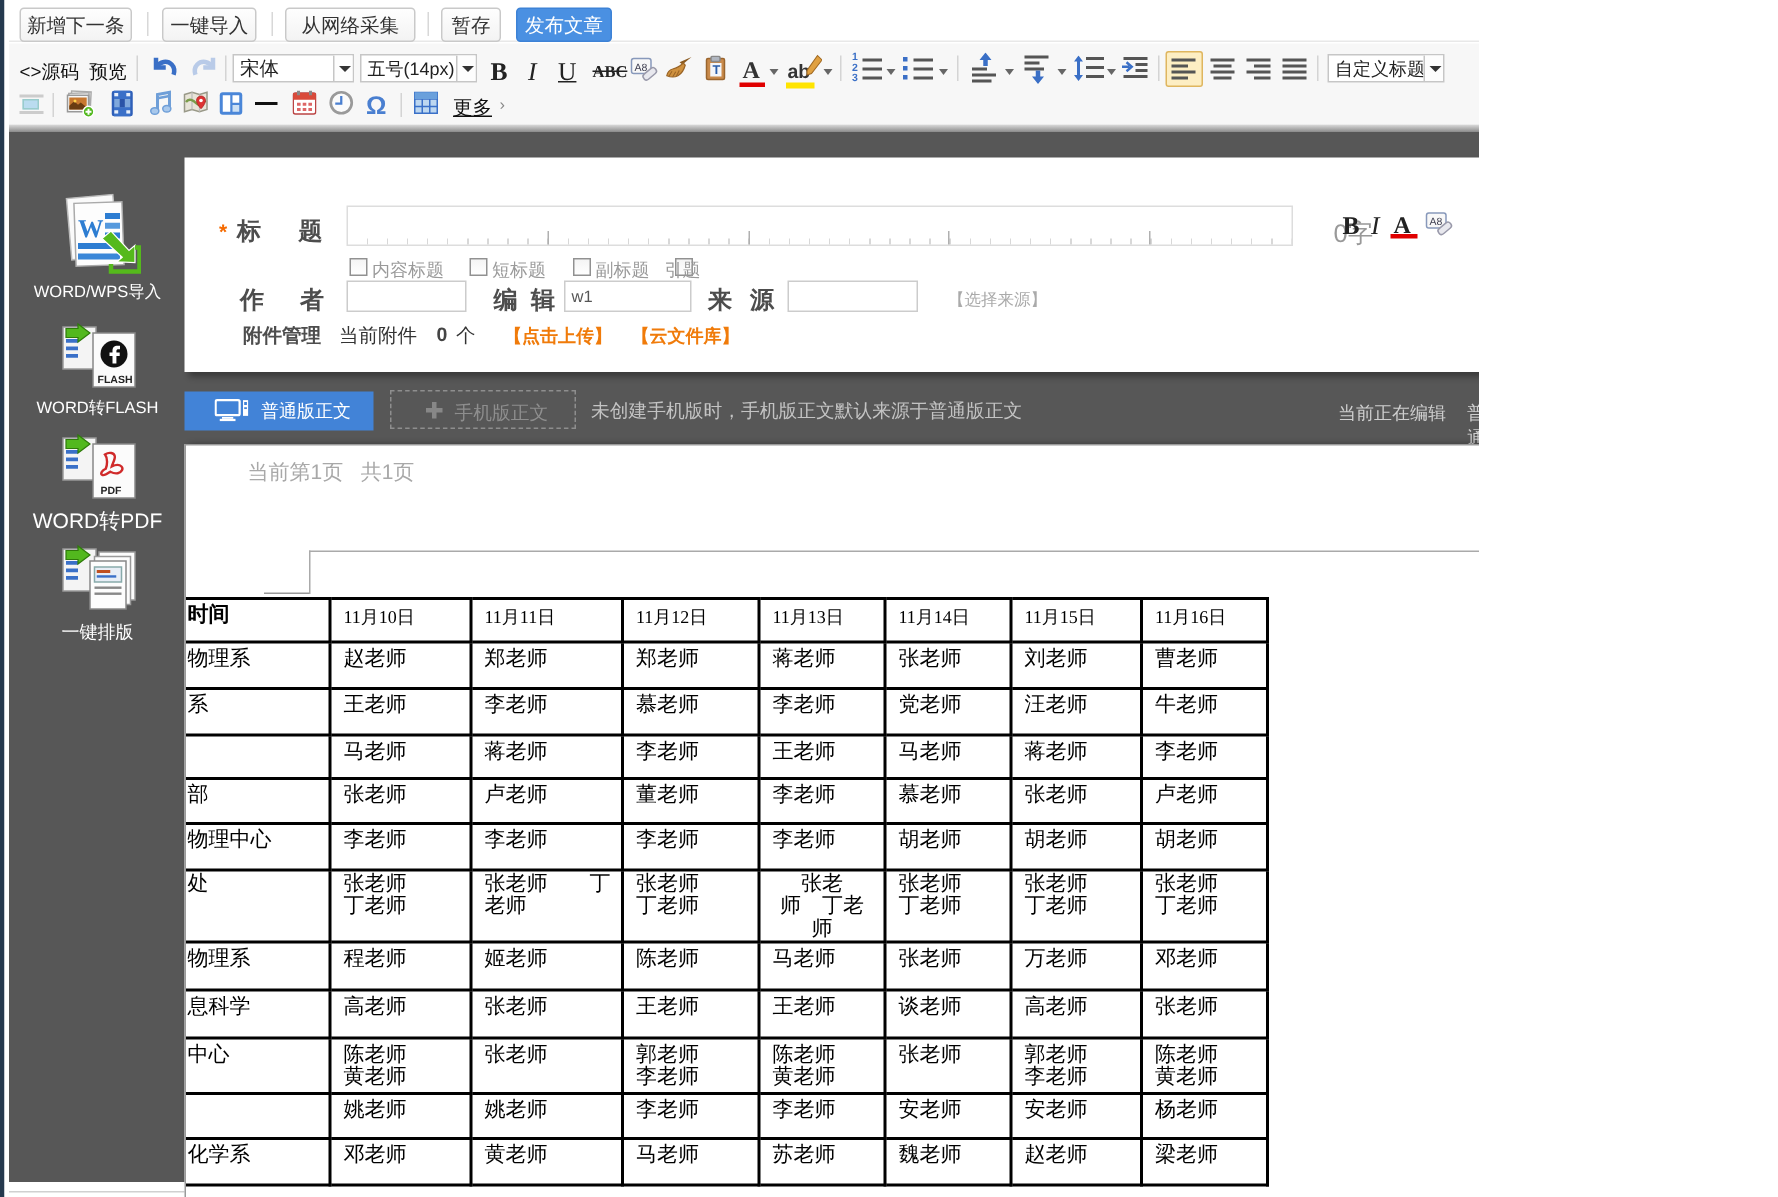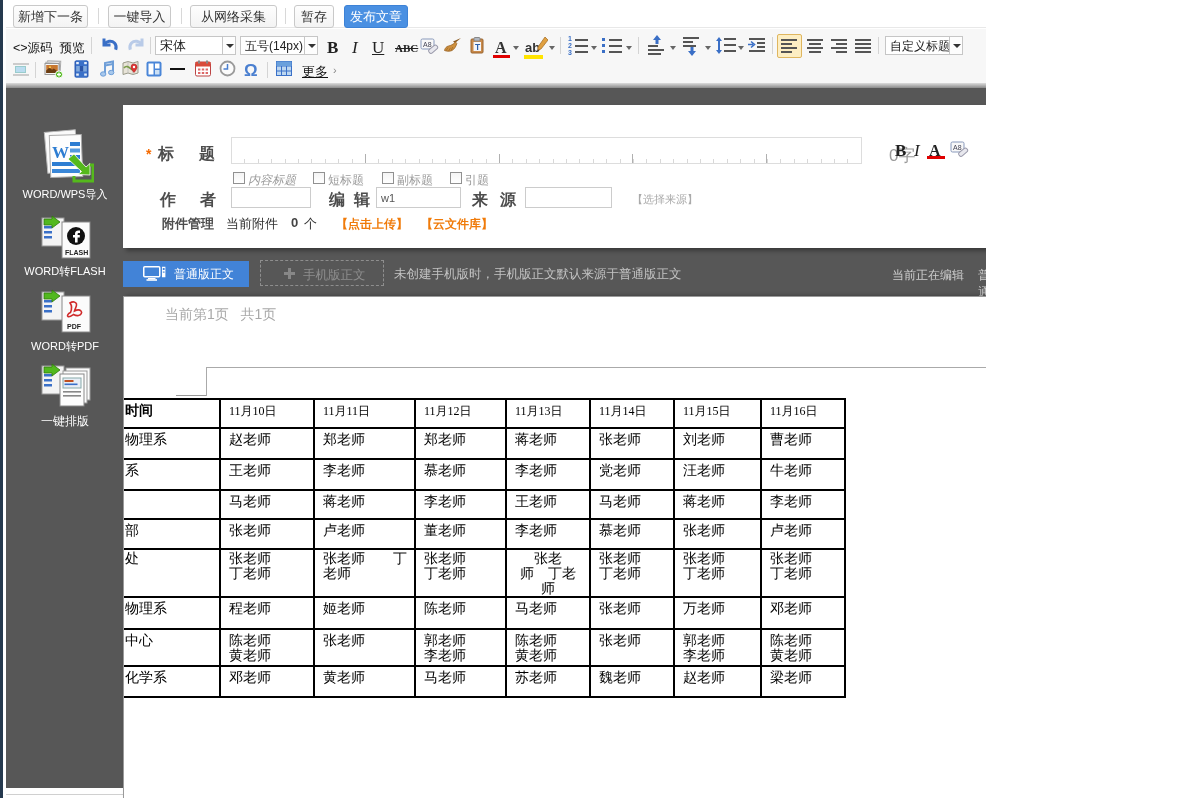--- a/index.html
+++ b/index.html
@@ -331,21 +331,21 @@
     <svg class="abs" style="left:40px;top:288px;" width="52" height="48" viewBox="0 0 52 48">
         <rect x="2" y="4" width="22" height="28" fill="#f4f4f4" stroke="#999"></rect>
         <rect x="4" y="12" width="8" height="2.5" fill="#3a70c8"></rect>
         <rect x="4" y="17" width="8" height="2.5" fill="#3a70c8"></rect>
         <rect x="4" y="22" width="8" height="2.5" fill="#3a70c8"></rect>
         <path d="M4 5 L12 5 L12 2 L20 8 L12 14 L12 11 L4 11 Z" fill="#52b81e" stroke="#2e7a0a" stroke-width="0.8"></path>
         <rect x="22" y="8" width="28" height="36" fill="#fbfbfb" stroke="#888"></rect>
         <path d="M30 15 c3 -2 6 -1 6.5 1 c0.5 2 -1.5 5 -2 7 c2 -1 5 -1.5 6.5 0 c1.5 1.5 0 4 -2.5 4.5 c-2 0.4 -4 -0.5 -5 -1 c-1.5 1 -4 3 -5.5 2 c-1.2 -0.8 0 -3 2.5 -4 c1 -2.5 1.5 -7 -0.5 -9.5 Z" fill="none" stroke="#d02a2a" stroke-width="1.6"></path>
         <text x="27" y="41" font-size="7" font-weight="bold" fill="#222" font-family="Liberation Sans,sans-serif">PDF</text>
       </svg>
-    <div class="abs" style="left:6px;top:339px;width:118px;text-align:center;font-size:11px;color:#fff;">WORD转PDF</div>
+    <div class="abs" style="left:6px;top:339px;width:118px;text-align:center;font-size:14px;color:#fff;">WORD转PDF</div>
     <svg class="abs" style="left:40px;top:362px;" width="52" height="48" viewBox="0 0 52 48">
         <rect x="2" y="4" width="22" height="28" fill="#f4f4f4" stroke="#999"></rect>
         <rect x="4" y="12" width="8" height="2.5" fill="#3a70c8"></rect>
         <rect x="4" y="17" width="8" height="2.5" fill="#3a70c8"></rect>
         <rect x="4" y="22" width="8" height="2.5" fill="#3a70c8"></rect>
         <path d="M4 5 L12 5 L12 2 L20 8 L12 14 L12 11 L4 11 Z" fill="#52b81e" stroke="#2e7a0a" stroke-width="0.8"></path>
         <rect x="26" y="6" width="24" height="32" fill="#fcfcfc" stroke="#999"></rect>
         <rect x="23" y="9" width="24" height="32" fill="#fcfcfc" stroke="#999"></rect>
         <rect x="20" y="12" width="24" height="32" fill="#fdfdfd" stroke="#888"></rect>
         <rect x="23" y="16" width="18" height="10" fill="#e8eef6" stroke="#8aa"></rect>
@@ -373,27 +373,27 @@
     <div class="abs" style="left:895px;top:141px;font-family:'Liberation Serif',serif;font-size:17px;font-weight:bold;color:#222;">B</div>
     <div class="abs" style="left:914px;top:141px;font-family:'Liberation Serif',serif;font-size:17px;font-style:italic;color:#222;">I</div>
     <div class="abs" style="left:929px;top:142px;font-family:'Liberation Serif',serif;font-size:16px;font-weight:bold;color:#222;">A</div>
     <div class="abs" style="left:927px;top:156px;width:18px;height:3px;background:#e00000;"></div>
     <svg class="abs" style="left:950px;top:141px;" width="19" height="18" viewBox="0 0 19 18">
         <rect x="1" y="1" width="13" height="10" rx="1.5" fill="#f8f8f8" stroke="#8899bb"></rect>
         <text x="3" y="9" font-size="7" fill="#445">A8</text>
         <rect x="8" y="9" width="10" height="4.5" rx="2" transform="rotate(-40 13 11)" fill="#e8e8ee" stroke="#99a"></rect>
       </svg>
     <span class="cb" style="left:233px;"></span>
-      <span class="cbl" style="left:248px;font-style:italic;">内容标题</span>
+      <span class="cbl" style="left:248px;">内容标题</span>
     <span class="cb" style="left:313px;"></span>
       <span class="cbl" style="left:328px;">短标题</span>
     <span class="cb" style="left:382px;"></span>
       <span class="cbl" style="left:397px;">副标题</span>
     <span class="cb" style="left:450px;"></span>
-      <span class="cbl" style="left:465px;">引题</span>
+      <span class="cbl" style="left:443px;">引题</span>
     <div class="flabel" style="left:160px;top:190px;">作</div>
     <div class="flabel" style="left:200px;top:190px;">者</div>
     <div class="finput" style="left:231px;top:187px;width:80px;height:21px;"></div>
     <div class="flabel" style="left:329px;top:190px;">编</div>
     <div class="flabel" style="left:354px;top:190px;">辑</div>
     <div class="finput" style="left:376px;top:187px;width:85px;height:21px;">
         <span style="position:absolute;left:4px;top:4px;font-size:11px;color:#555;">w1</span>
       </div>
     <div class="flabel" style="left:472px;top:190px;">来</div>
     <div class="flabel" style="left:500px;top:190px;">源</div>
@@ -510,49 +510,79 @@
       <tr style="height:30px;">
             <td class="c1">部</td>
             <td>张老师</td>
             <td>卢老师</td>
             <td>董老师</td>
             <td>李老师</td>
             <td>慕老师</td>
             <td>张老师</td>
             <td>卢老师</td>
           </tr>
+      <tr style="height:31px;">
+            <td class="c1">物理中心</td>
+            <td>李老师</td>
+            <td>李老师</td>
+            <td>李老师</td>
+            <td>李老师</td>
+            <td>胡老师</td>
+            <td>胡老师</td>
+            <td>胡老师</td>
+          </tr>
       <tr class="r7" style="height:48px;">
             <td class="c1">处</td>
             <td>张老师<br>丁老师</td>
             <td>张老师  丁<br>老师</td>
             <td>张老师<br>丁老师</td>
             <td style="text-align:center;padding-left:2px;">张老<br>师 丁老<br>师</td>
             <td>张老师<br>丁老师</td>
             <td>张老师<br>丁老师</td>
             <td>张老师<br>丁老师</td>
           </tr>
       <tr style="height:32px;">
             <td class="c1">物理系</td>
             <td>程老师</td>
             <td>姬老师</td>
             <td>陈老师</td>
             <td>马老师</td>
             <td>张老师</td>
             <td>万老师</td>
             <td>邓老师</td>
           </tr>
+      <tr style="height:32px;">
+            <td class="c1">息科学</td>
+            <td>高老师</td>
+            <td>张老师</td>
+            <td>王老师</td>
+            <td>王老师</td>
+            <td>谈老师</td>
+            <td>高老师</td>
+            <td>张老师</td>
+          </tr>
       <tr style="height:37px;">
             <td class="c1">中心</td>
             <td>陈老师<br>黄老师</td>
             <td>张老师</td>
             <td>郭老师<br>李老师</td>
             <td>陈老师<br>黄老师</td>
             <td>张老师</td>
             <td>郭老师<br>李老师</td>
             <td>陈老师<br>黄老师</td>
+          </tr>
+      <tr style="height:30px;">
+            <td class="c1"></td>
+            <td>姚老师</td>
+            <td>姚老师</td>
+            <td>李老师</td>
+            <td>李老师</td>
+            <td>安老师</td>
+            <td>安老师</td>
+            <td>杨老师</td>
           </tr>
       <tr style="height:31px;">
             <td class="c1">化学系</td>
             <td>邓老师</td>
             <td>黄老师</td>
             <td>马老师</td>
             <td>苏老师</td>
             <td>魏老师</td>
             <td>赵老师</td>
             <td>梁老师</td>

